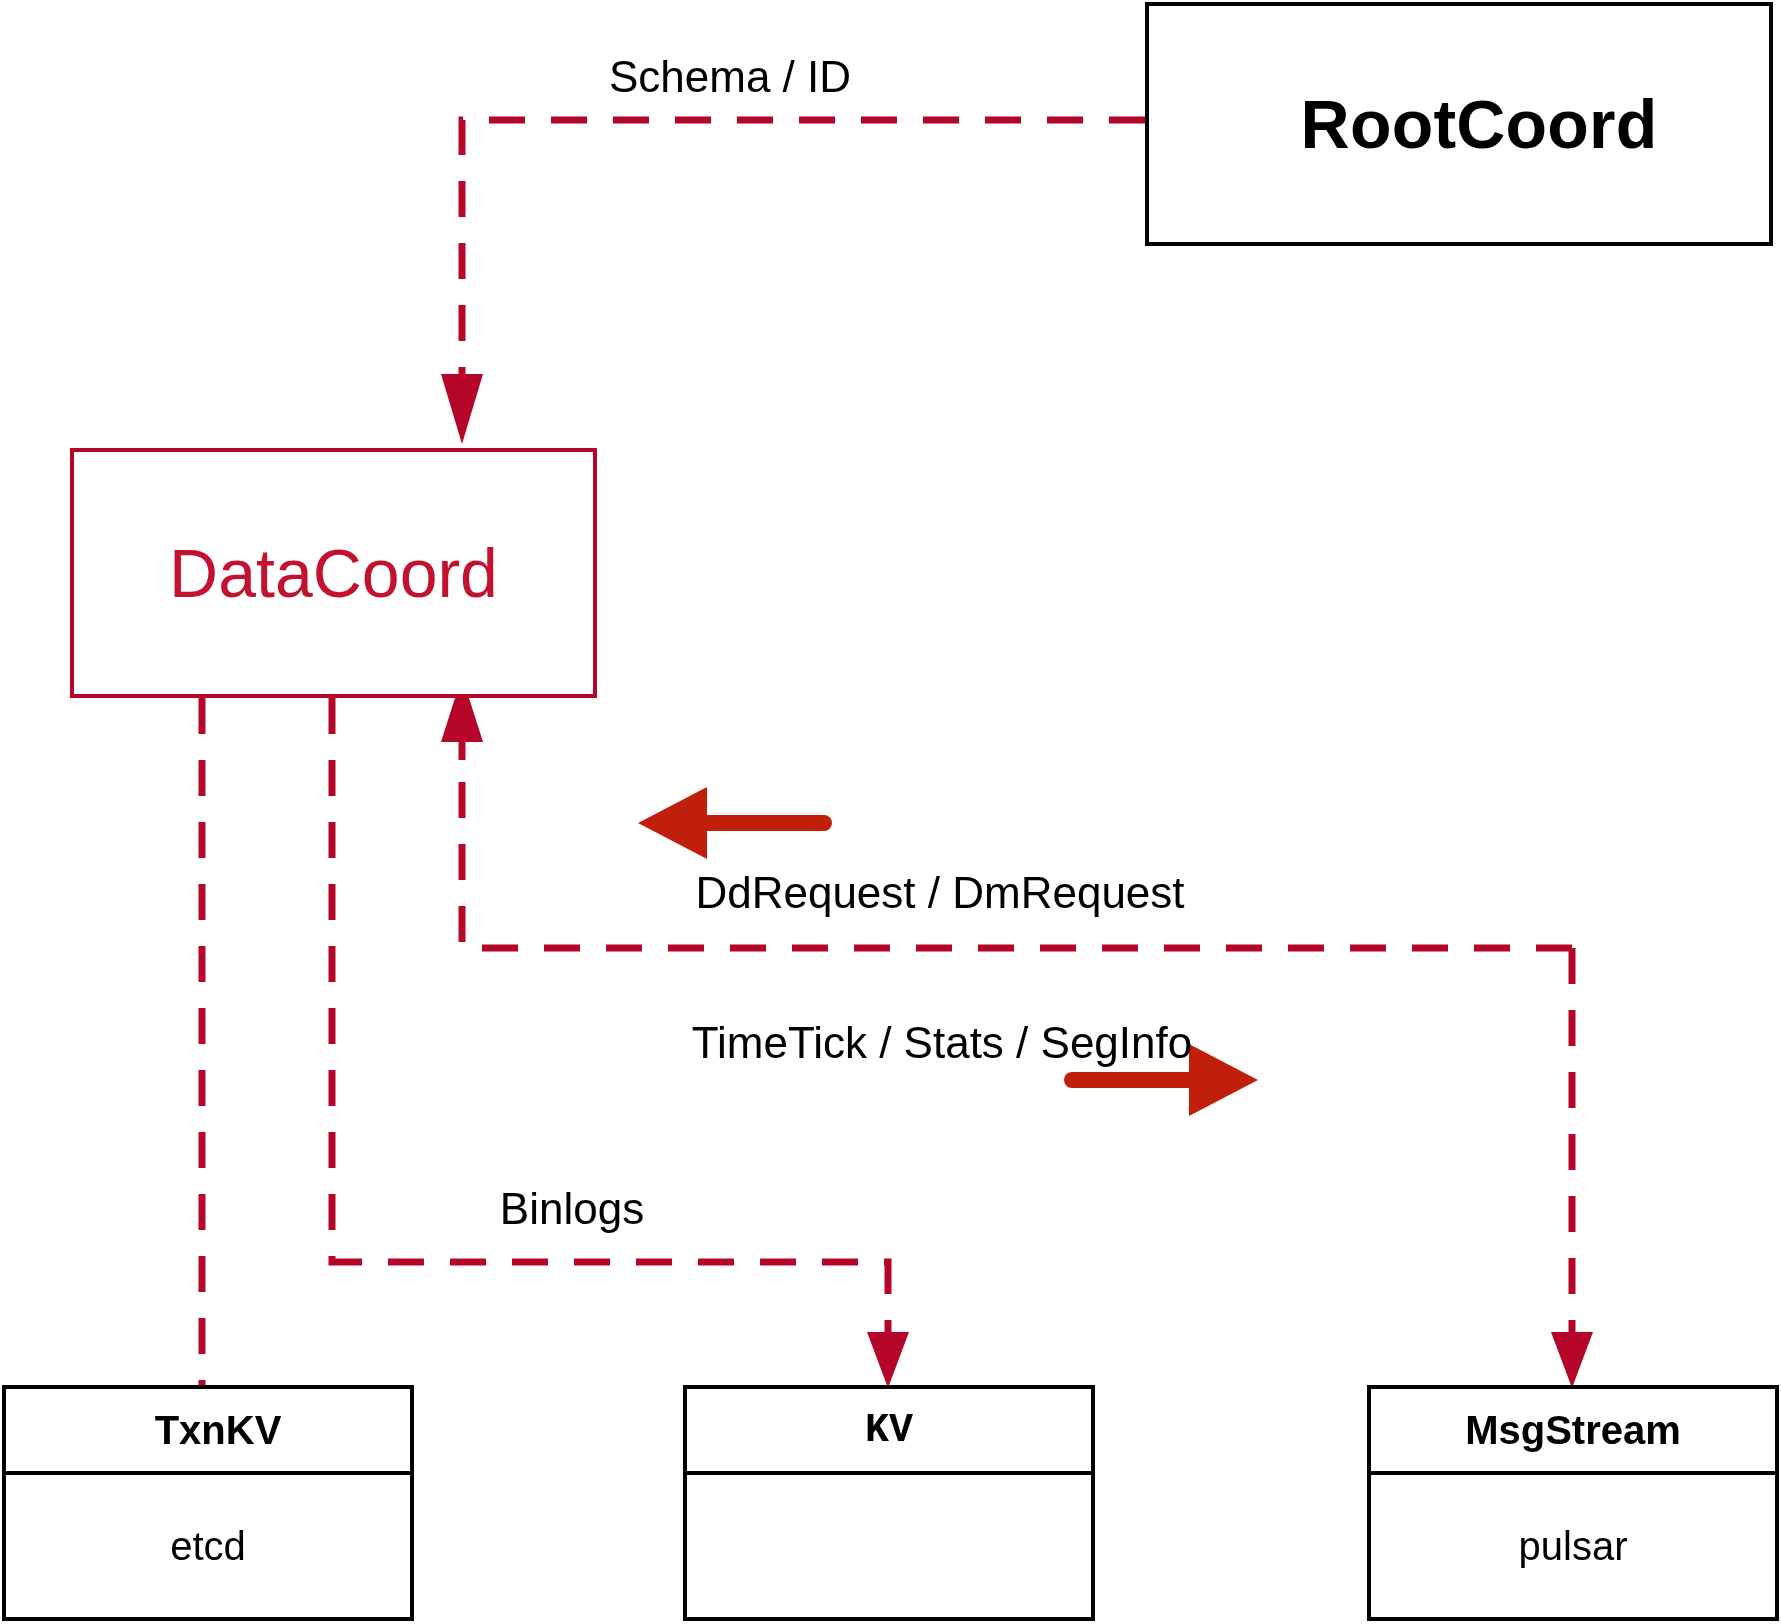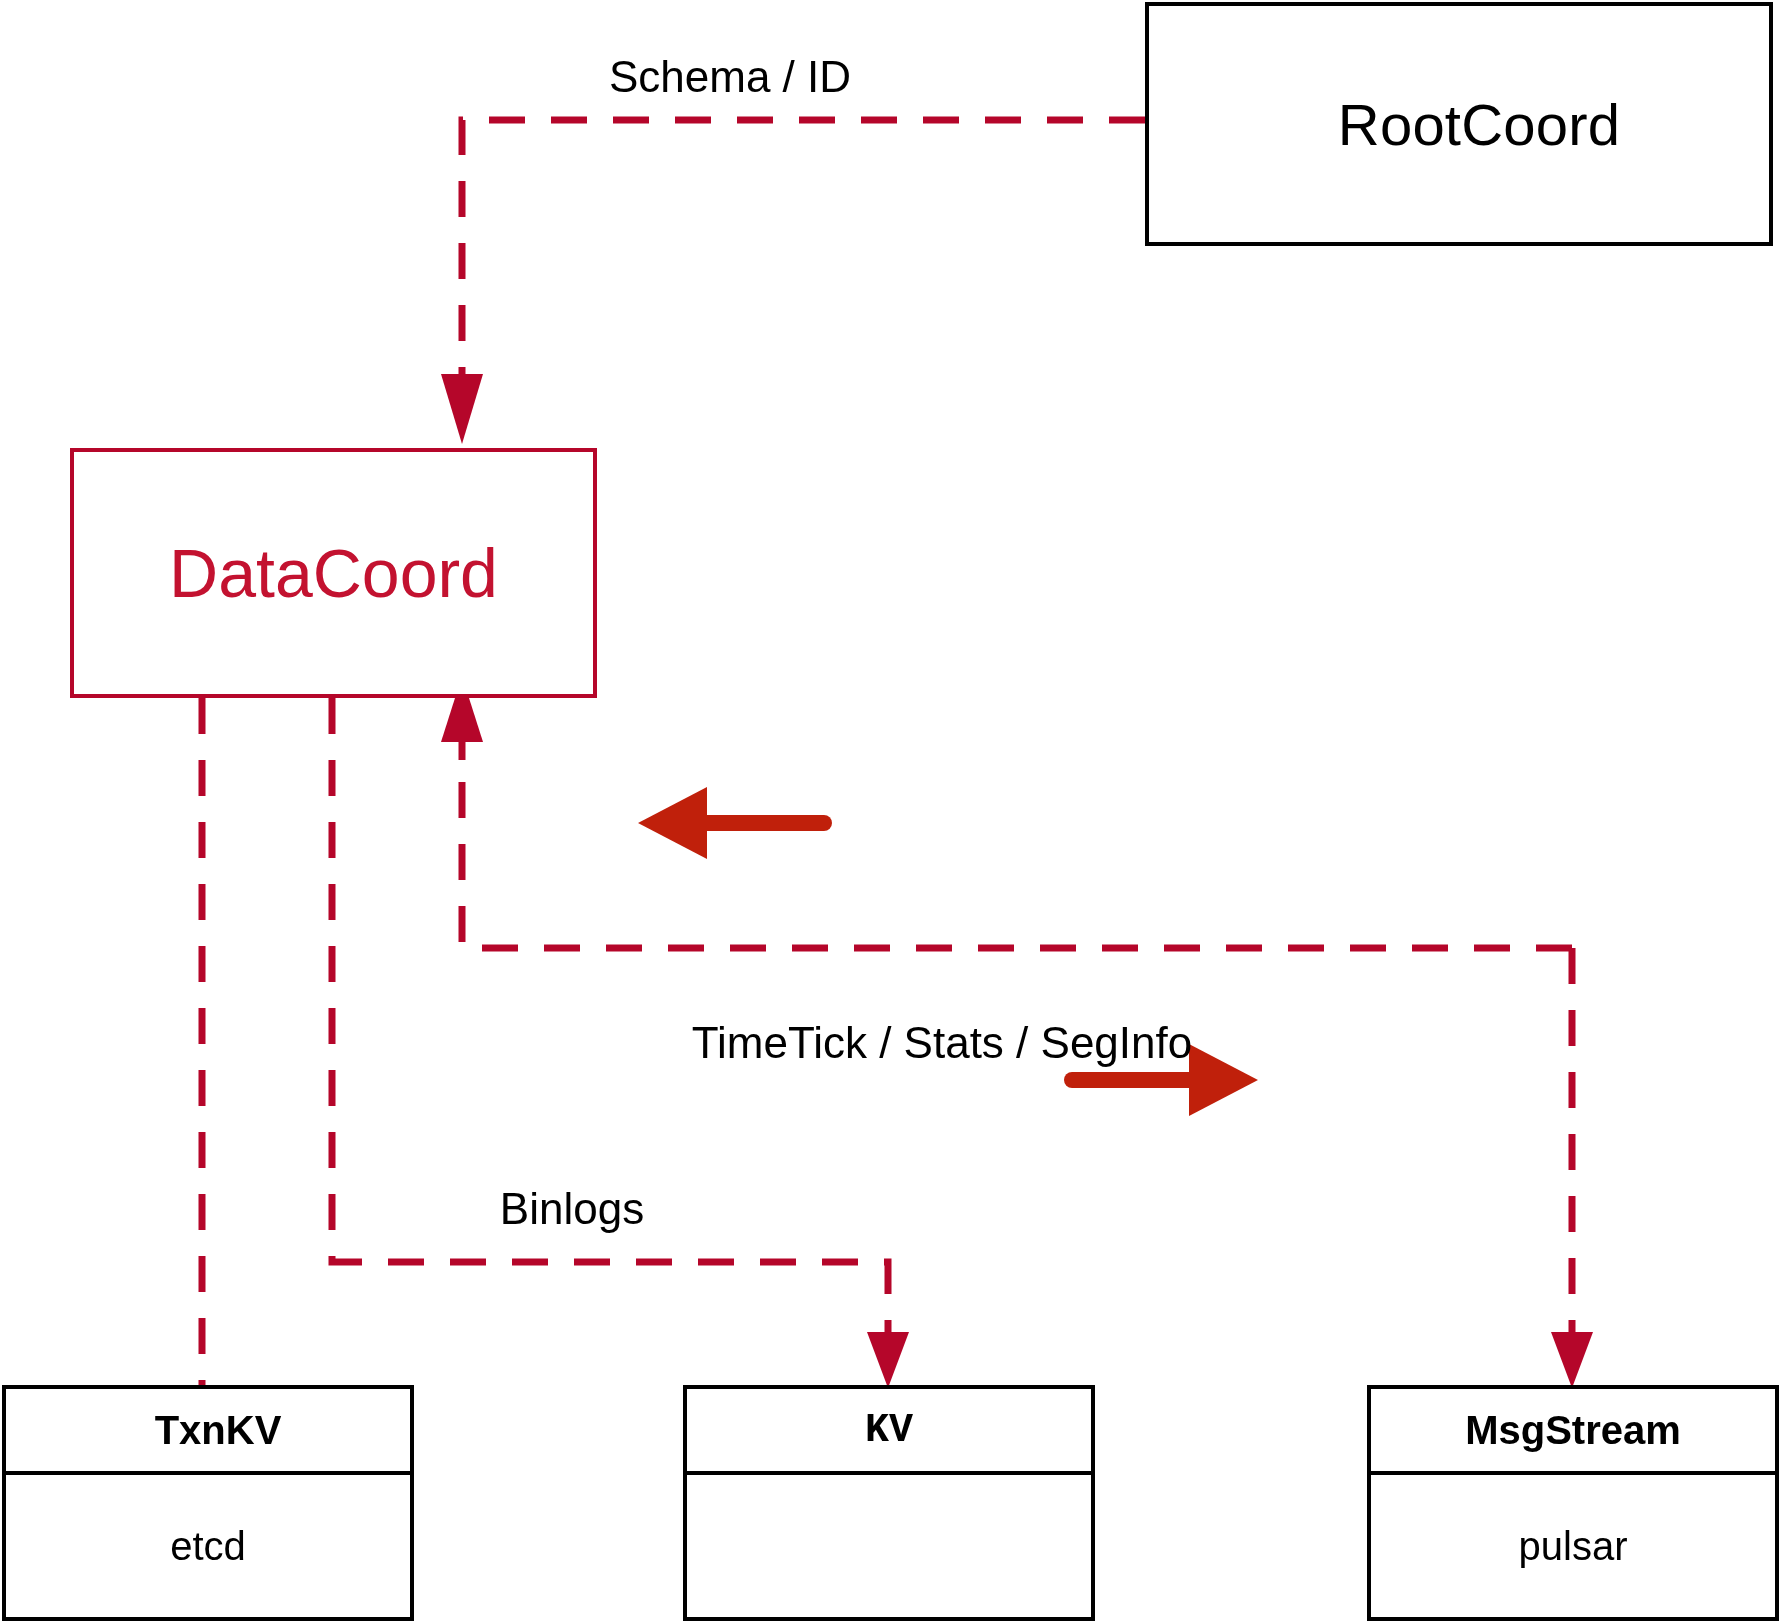--- a/index.html
+++ b/index.html
@@ -29,23 +29,23 @@
     box-sizing: border-box;
     background: #ffffff;
   }
   .node-plain {
     border: 4px solid #000000;
     display: flex;
     align-items: center;
     justify-content: center;
   }
   .node-plain .node-title {
-    font-size: 58px;
+    font-size: 68px;
     color: #000000;
-    font-weight: 400;
+    font-weight: 700;
     letter-spacing: 0.2px;
     margin-left: 40px;
   }
   .node-accent {
     border: 4px solid #B5062A;
     display: flex;
     align-items: center;
     justify-content: center;
   }
   .node-accent .node-title {
@@ -161,18 +161,19 @@
 
   <div class="node-box node-split" style="left:1367px; top:1385px; width:412px; height:236px;">
     <div class="split-head" style="height:82px;">MsgStream</div>
     <div class="split-body">
       <div>pulsar</div>
     </div>
   </div>
 
   <div class="edge-label" style="left:480px; top:32px; width:500px;margin-top:20px;">Schema / ID</div>
 
+  <div class="edge-label" style="left:580px; top:868px; width:720px;">DdRequest / DmRequest</div>
 
   <div class="edge-label" style="left:582px; top:978px; width:720px;margin-top:40px;">TimeTick / Stats / SegInfo</div>
 
   <div class="edge-label" style="left:412px; top:1184px; width:320px;">Binlogs</div>
 
 </div>
 
 </body></html>

